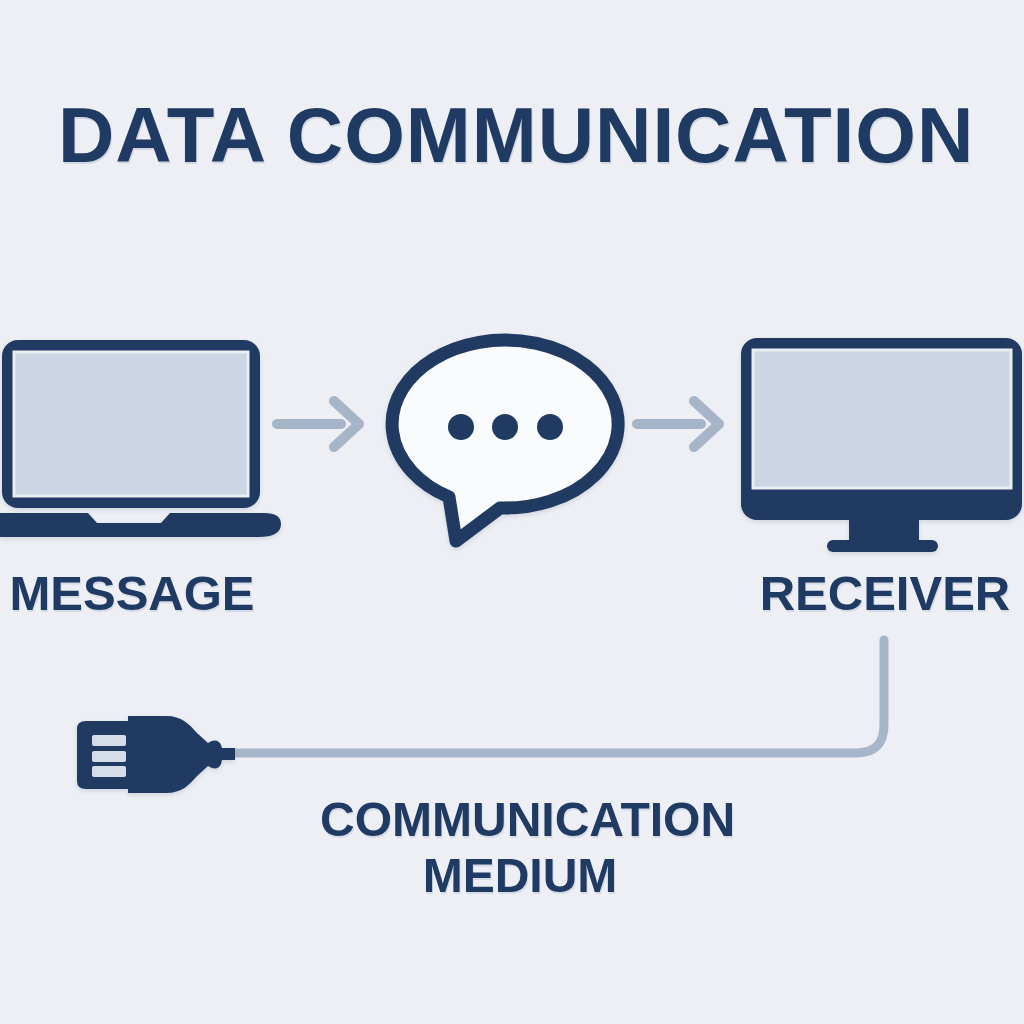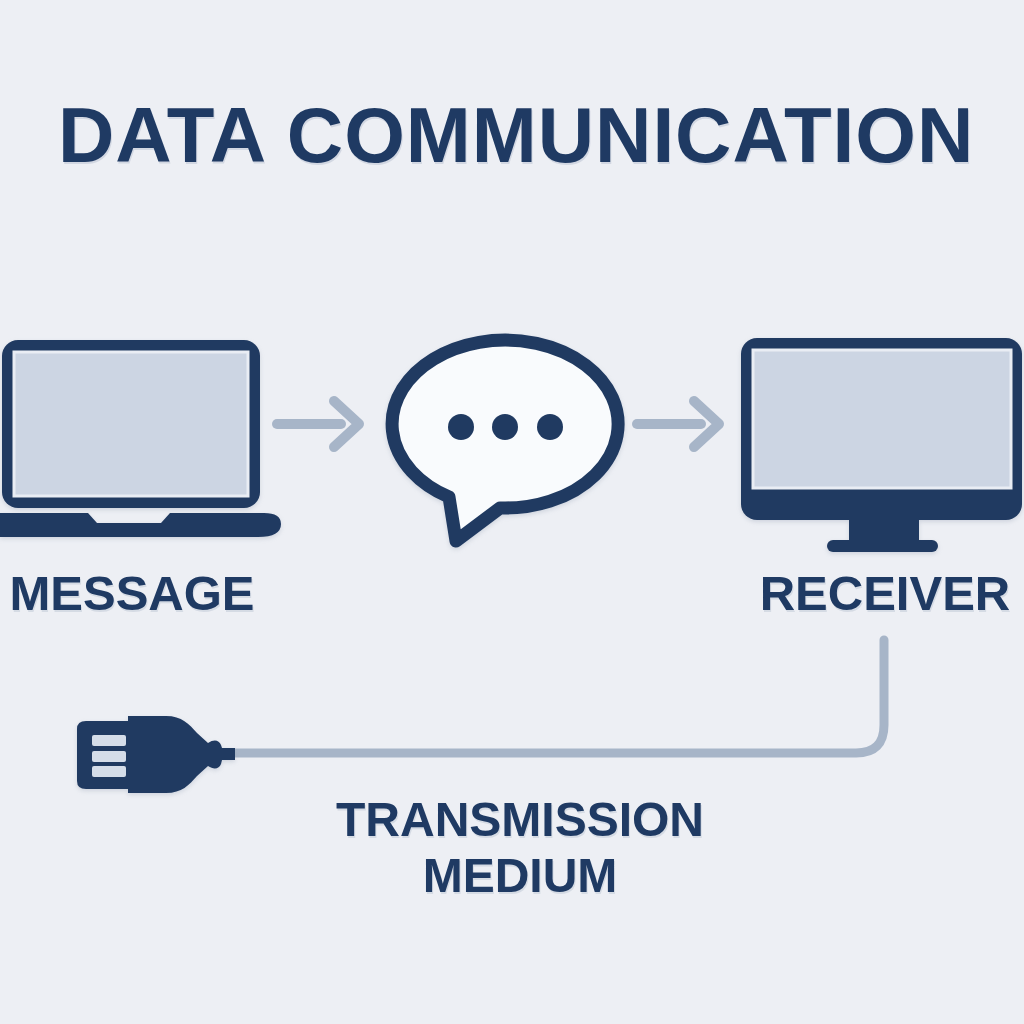--- a/index.html
+++ b/index.html
@@ -110,16 +110,16 @@
       <rect class="shape-slot" x="92" y="751" width="34" height="11" rx="2"></rect>
       <rect class="shape-slot" x="92" y="766" width="34" height="11" rx="2"></rect>
     </g>
   </svg>
 
   <div class="title">DATA COMMUNICATION</div>
 
   <div class="node-label label-sender">MESSAGE</div>
   <div class="node-label label-receiver">RECEIVER</div>
 
-  <div class="transmission-label">TRANSMISSION
+  <div class="transmission-label">COMMUNICATION
 MEDIUM</div>
 
 </div>
 
 </body></html>

